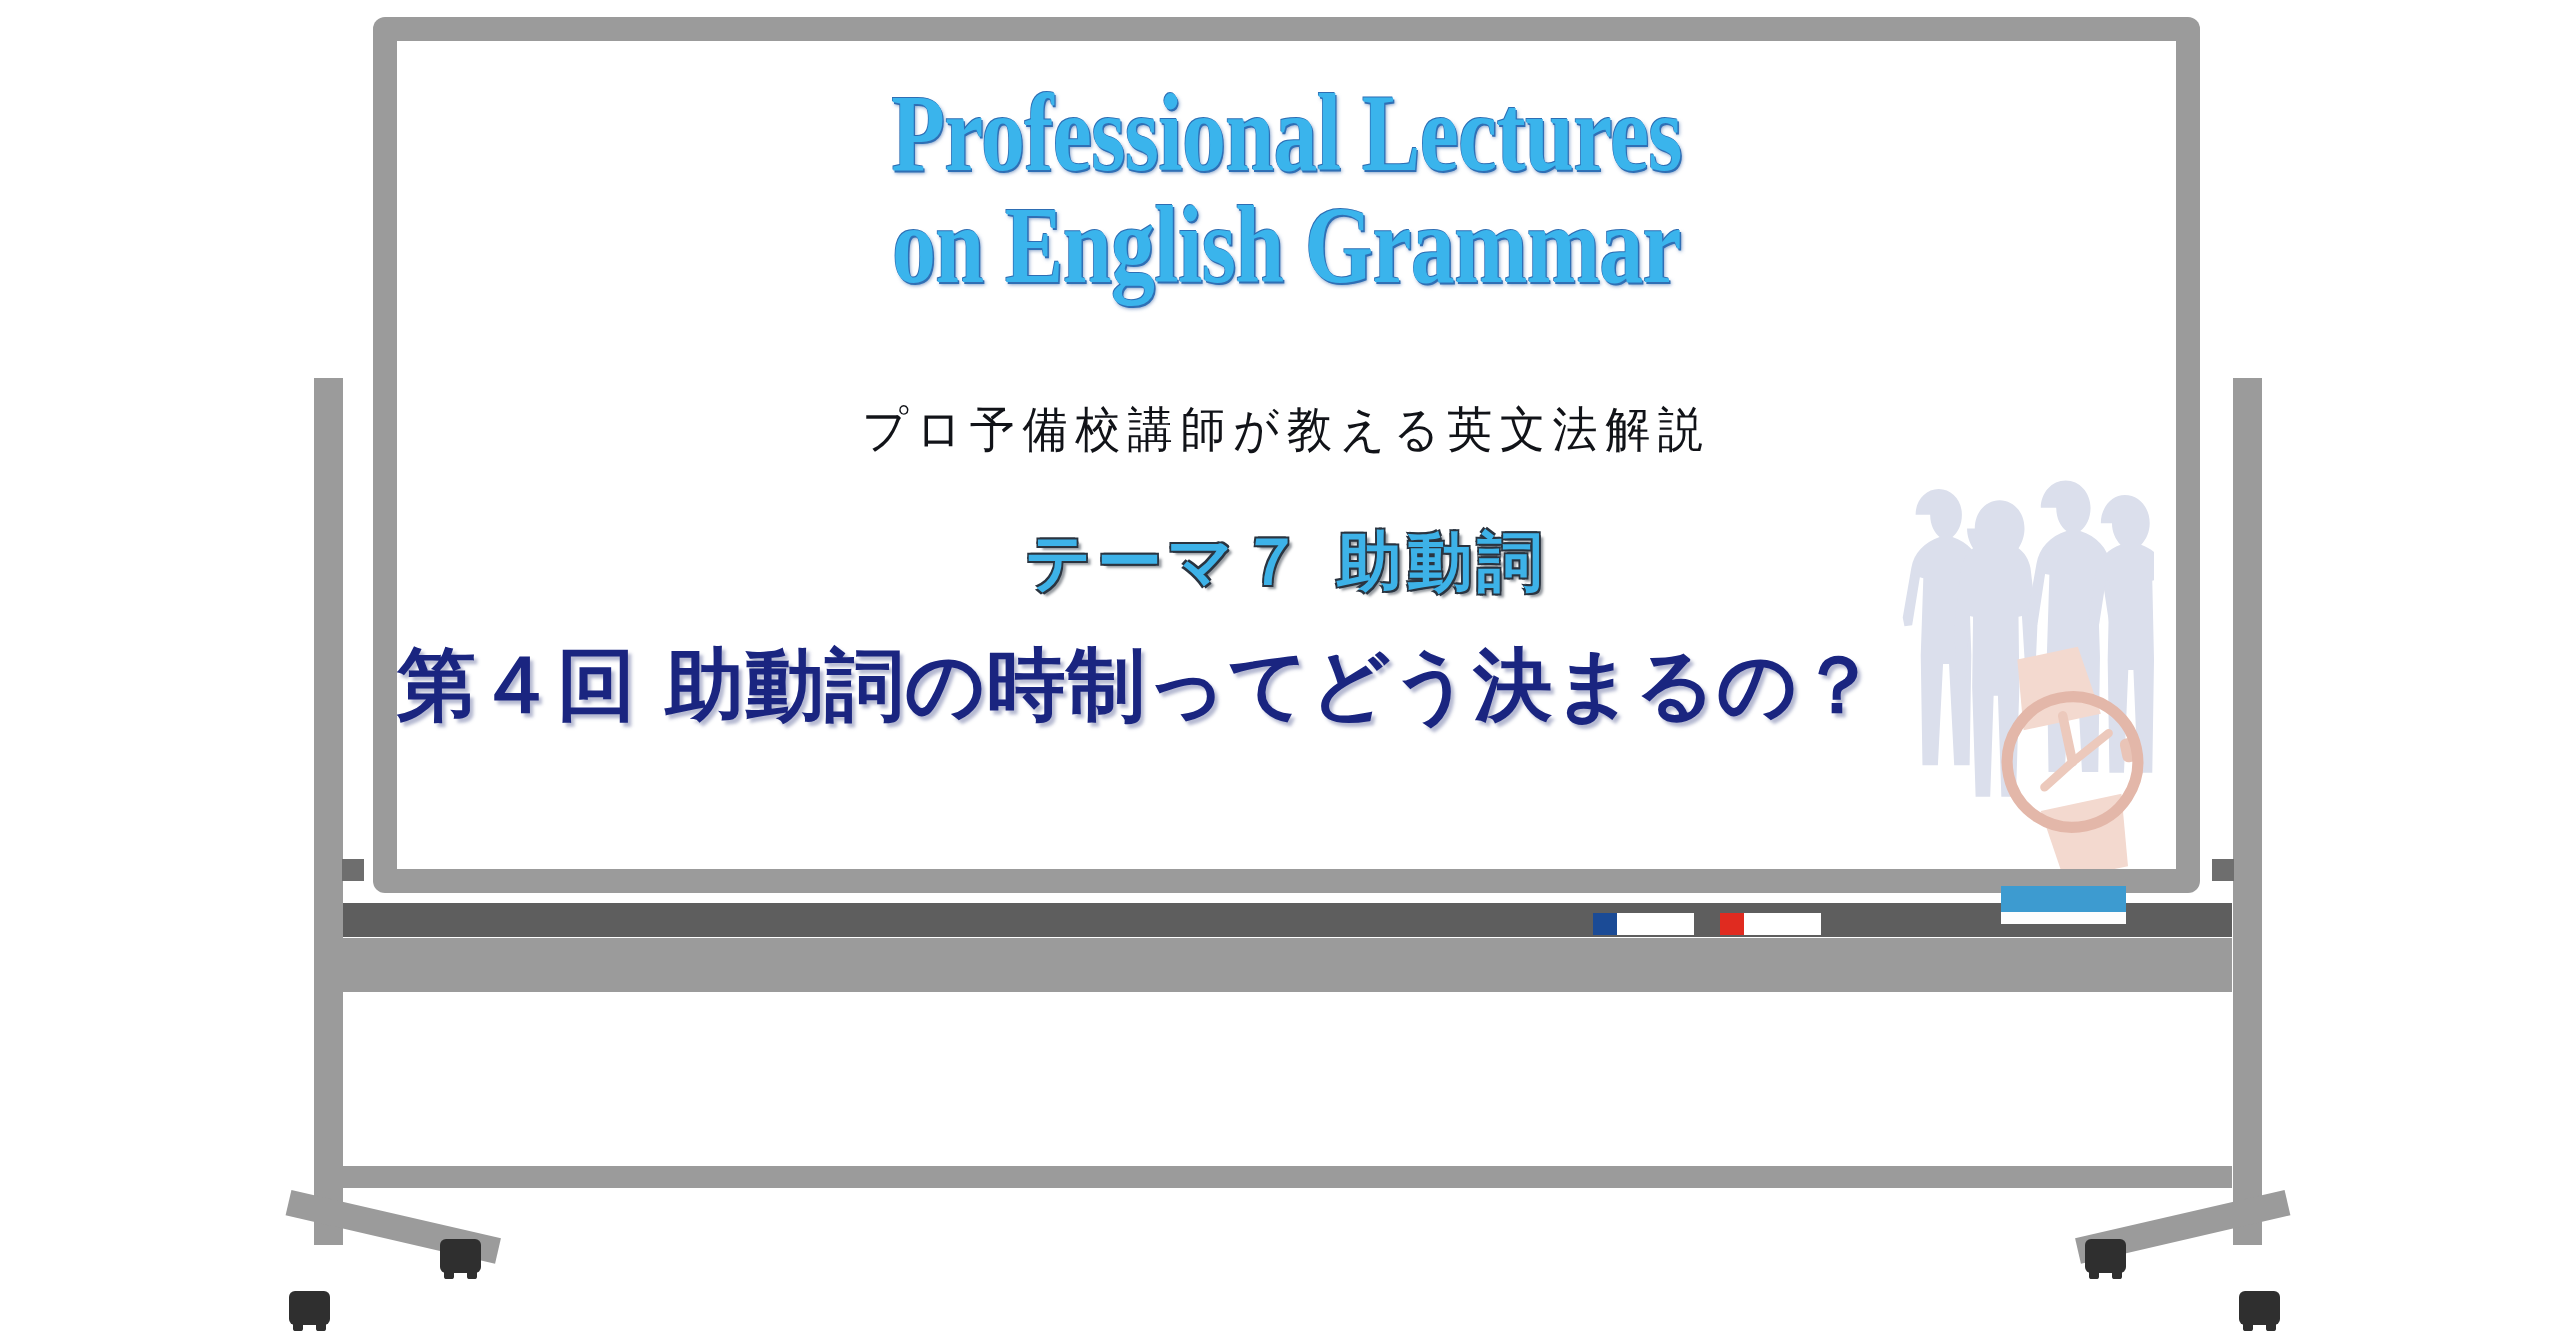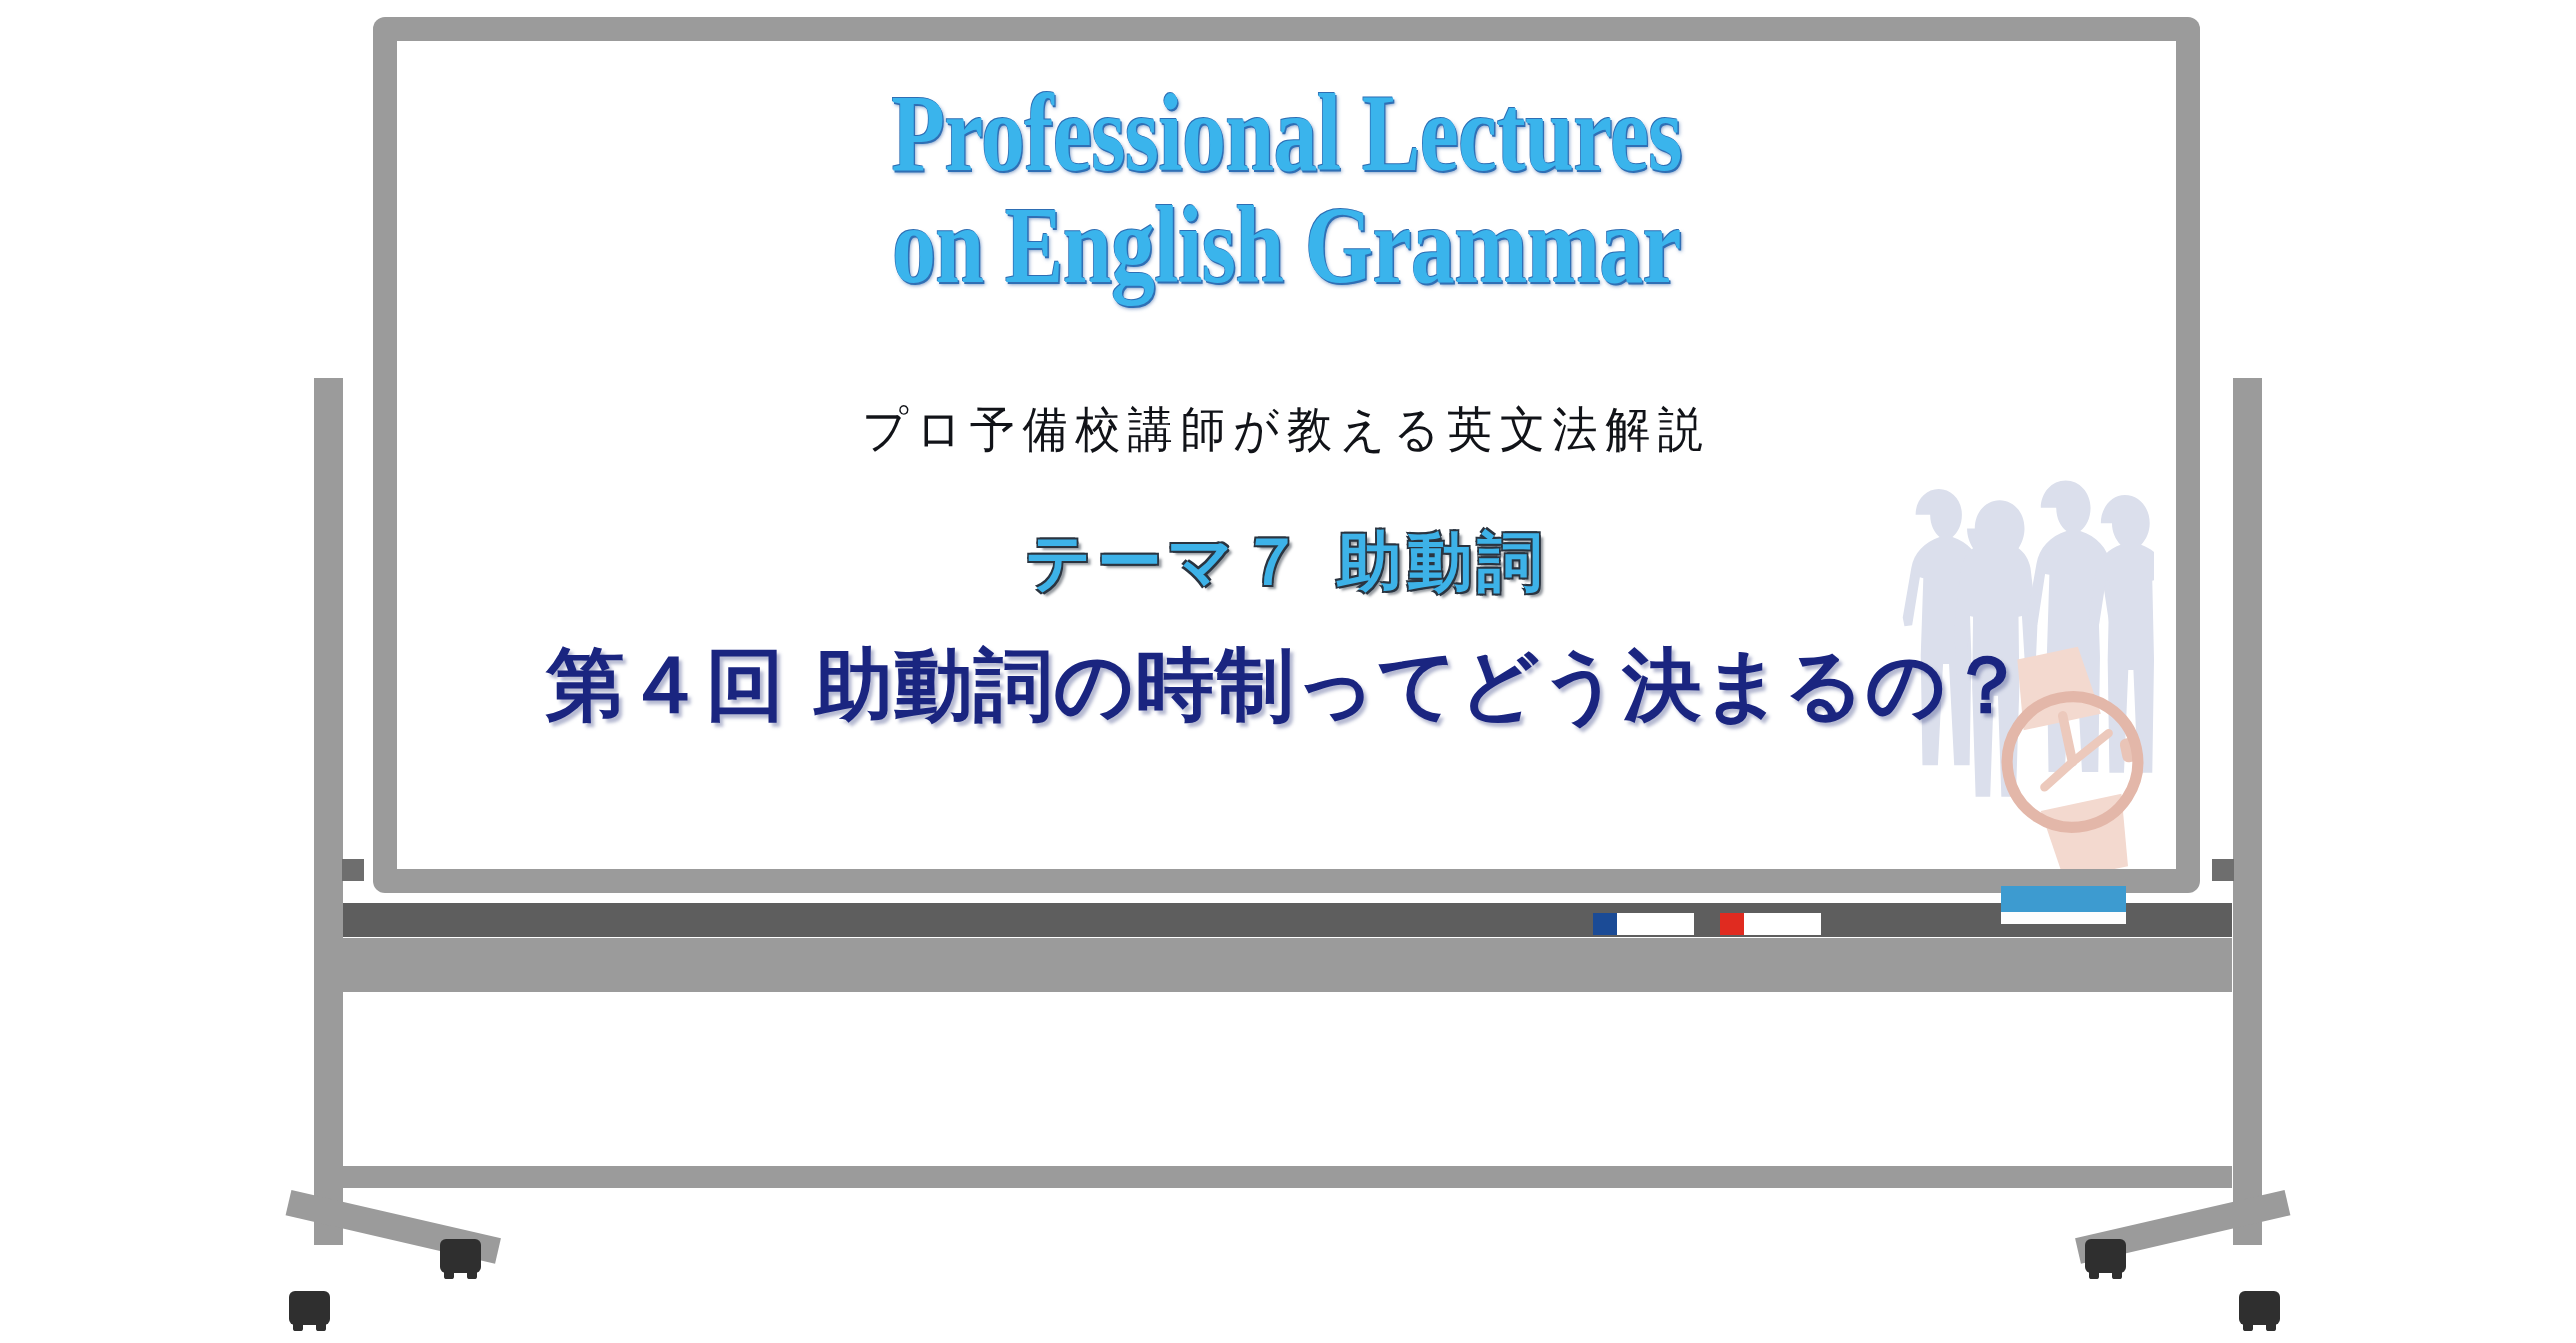--- a/index.html
+++ b/index.html
@@ -74,21 +74,21 @@
   #subtitle{position:absolute;left:0;right:0;top:359px;text-align:center;
             font-family:"DejaVu Sans",sans-serif;font-weight:400;
             font-size:45px;letter-spacing:7.7px;color:#111318;
             transform:scaleY(1.08);}
 
   #theme{position:absolute;left:0;right:0;top:477px;text-align:center;
          font-family:"DejaVu Sans",sans-serif;font-weight:700;
          font-size:65px;letter-spacing:5.2px;color:#3db2e8;
          text-shadow: 1.7px 1.7px 0 #2a3440, -1.7px -1.7px 0 #2a3440, 1.7px -1.7px 0 #2a3440, -1.7px 1.7px 0 #2a3440, 4.3px 4.3px 2.6px rgba(20,30,45,.45);}
 
-  #headline{position:absolute;left:0;right:0;top:592px;text-align:center;
+  #headline{position:absolute;left:0;right:0;top:592px;
             font-family:"DejaVu Sans",sans-serif;font-weight:700;
             font-size:79px;letter-spacing:0.9px;color:#1a2580;
             text-shadow: 3.4px 4.3px 3.4px rgba(70,80,140,.40);
             white-space:nowrap;}
 </style>
 </head>
 <body>
 
 <div id="stage">
 

